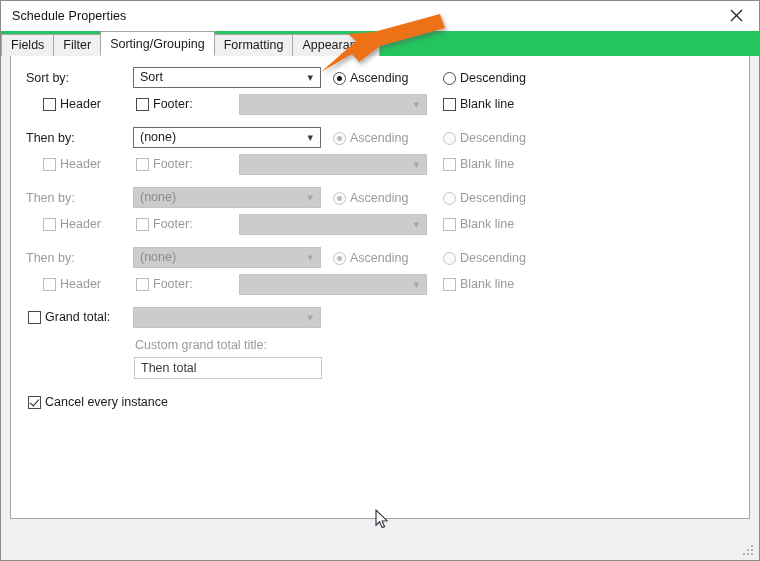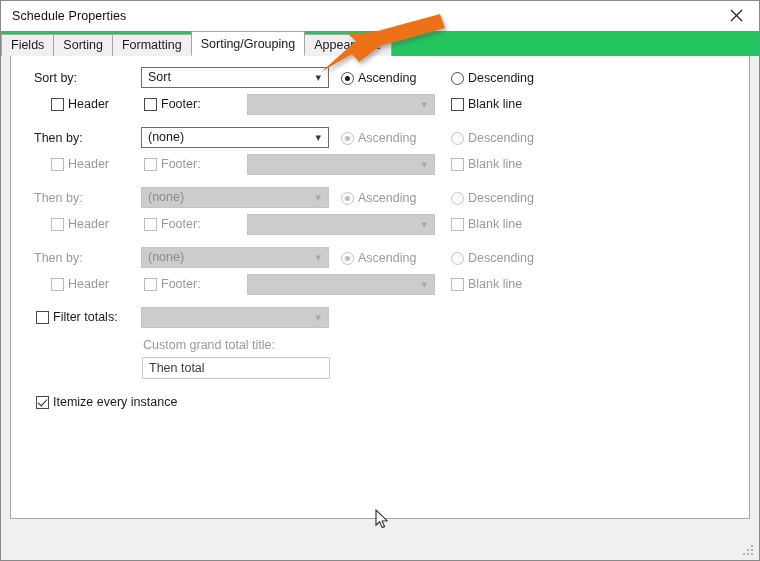--- a/index.html
+++ b/index.html
@@ -93,21 +93,20 @@
     flex: 1 1 auto;
     box-sizing: border-box;
     z-index: 2;
     margin-top: -1px;
   }
   
   .row {
     position: absolute;
     left: 0; right: 15px;
     height: 22px;
-    margin-left: 8px;
   }
   .lbl {
     position: absolute;
     font-size: 12.5px;
     white-space: nowrap;
     line-height: 22px;
   }
   .lbl.dim { color: #9a9a9a; }
   .sortby-label { left: 15px; top: 0; }
   .combo {
@@ -270,23 +269,23 @@
     <div class="close-btn">
       <svg width="13" height="13" viewBox="0 0 13 13" aria-hidden="true">
         <line x1="1" y1="1" x2="12" y2="12" stroke="#222" stroke-width="1.2"></line>
         <line x1="12" y1="1" x2="1" y2="12" stroke="#222" stroke-width="1.2"></line>
       </svg>
     </div>
   </div>
 
   <div class="tabstrip">
     <div class="tab">Fields</div>
-    <div class="tab">Sorting</div>
+    <div class="tab">Filter</div>
+    <div class="tab active">Sorting/Grouping</div>
     <div class="tab">Formatting</div>
-    <div class="tab active">Sorting/Grouping</div>
     <div class="tab">Appearance</div>
   </div>
 
   <div class="content">
 
     <div class="row" style="top:11px;">
       <div class="lbl sortby-label">Sort by:</div>
       <div class="combo" style="left:122px; width:188px; top:0;">
         <span>Sort</span>
         <span class="chev">▾</span>
@@ -417,38 +416,38 @@
       </div>
       <div class="chk dim" style="left:432px; top:0;">
         <span class="box"></span>
         <span class="txt">Blank line</span>
       </div>
     </div>
 
     <div class="row" style="top:250px;">
       <div class="chk" style="left:17px; top:0;">
         <span class="box"></span>
-        <span class="txt">Filter totals:</span>
+        <span class="txt">Grand total:</span>
       </div>
       <div class="combo disabled blank" style="left:122px; width:188px; top:1px;">
         <span></span>
         <span class="chev">▾</span>
       </div>
     </div>
     <div class="row" style="top:278px;">
       <div class="lbl dim" style="left:124px; top:0;">Custom grand total title:</div>
     </div>
     <div class="row" style="top:301px;">
       <div class="textbox" style="left:123px; width:188px; top:0;">Then total</div>
     </div>
 
     <div class="row" style="top:335px;">
       <div class="chk" style="left:17px; top:0;">
         <span class="box checked"></span>
-        <span class="txt">Itemize every instance</span>
+        <span class="txt">Cancel every instance</span>
       </div>
     </div>
 
   </div>
 
   <div class="footer">
     <div class="btn default" style="left:516px; width:74px;">OK</div>
     <div class="btn" style="left:657px; width:98px;">Help</div>
     <div class="grip">
       <i style="left:8px; top:0px;"></i>

